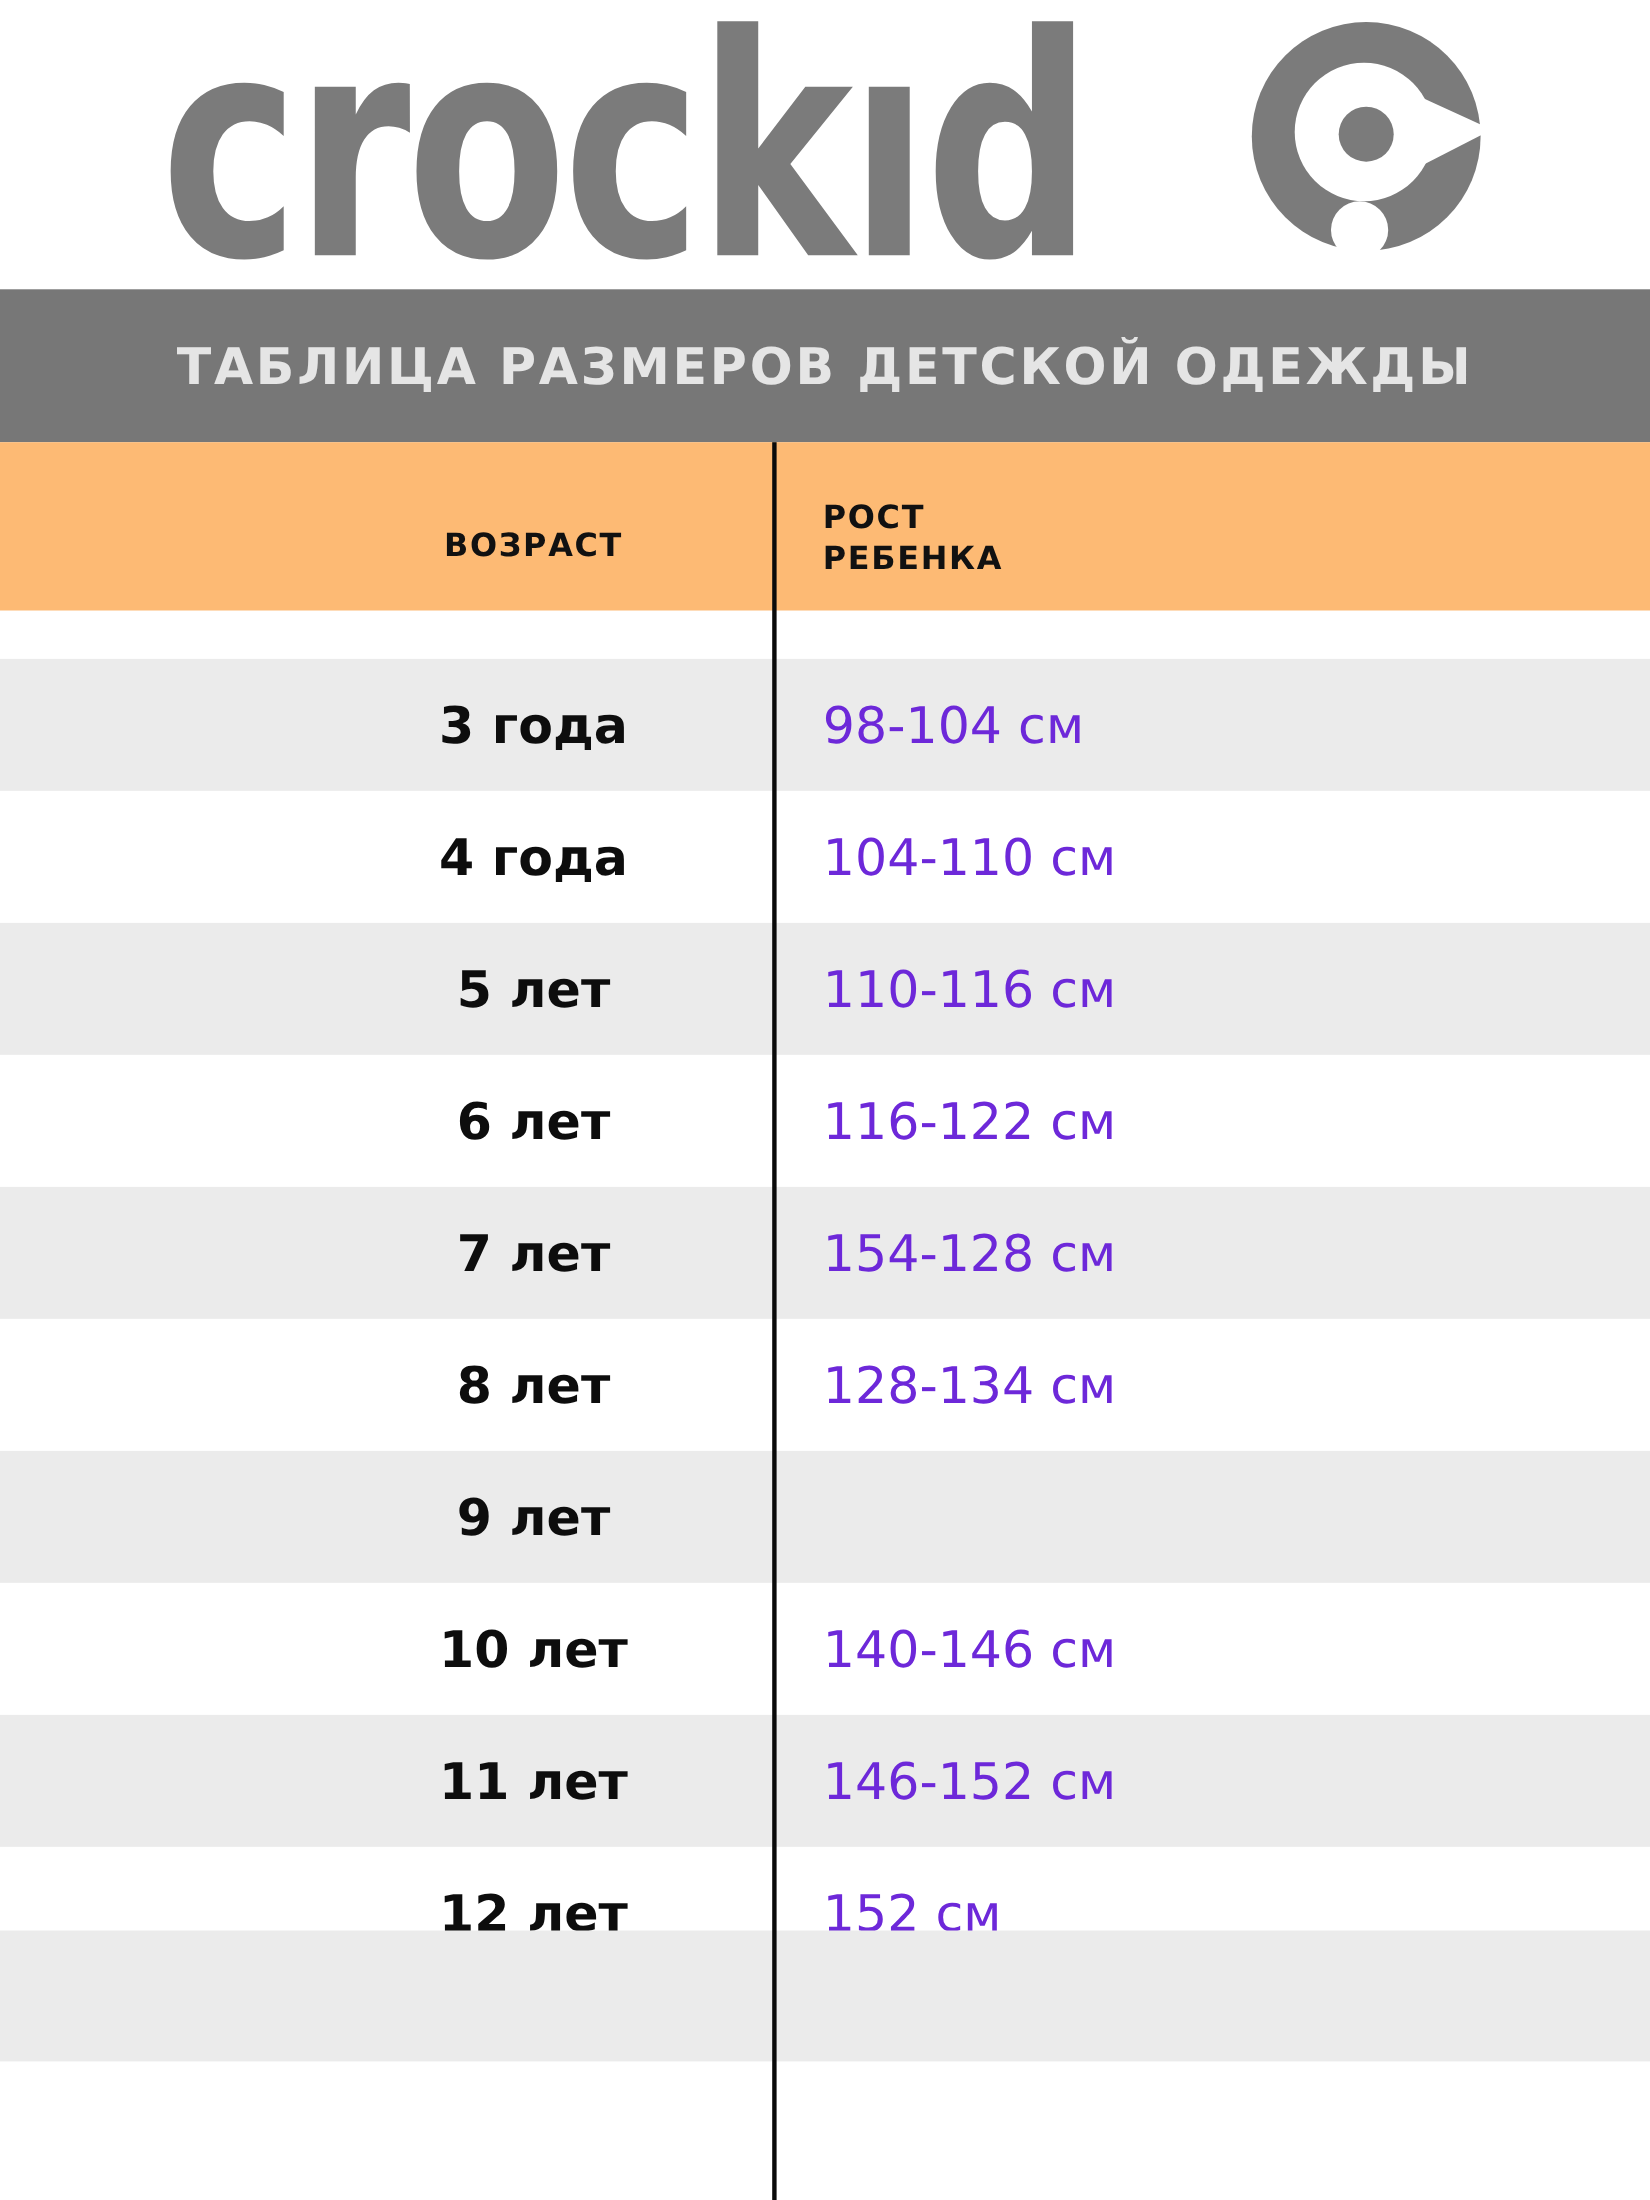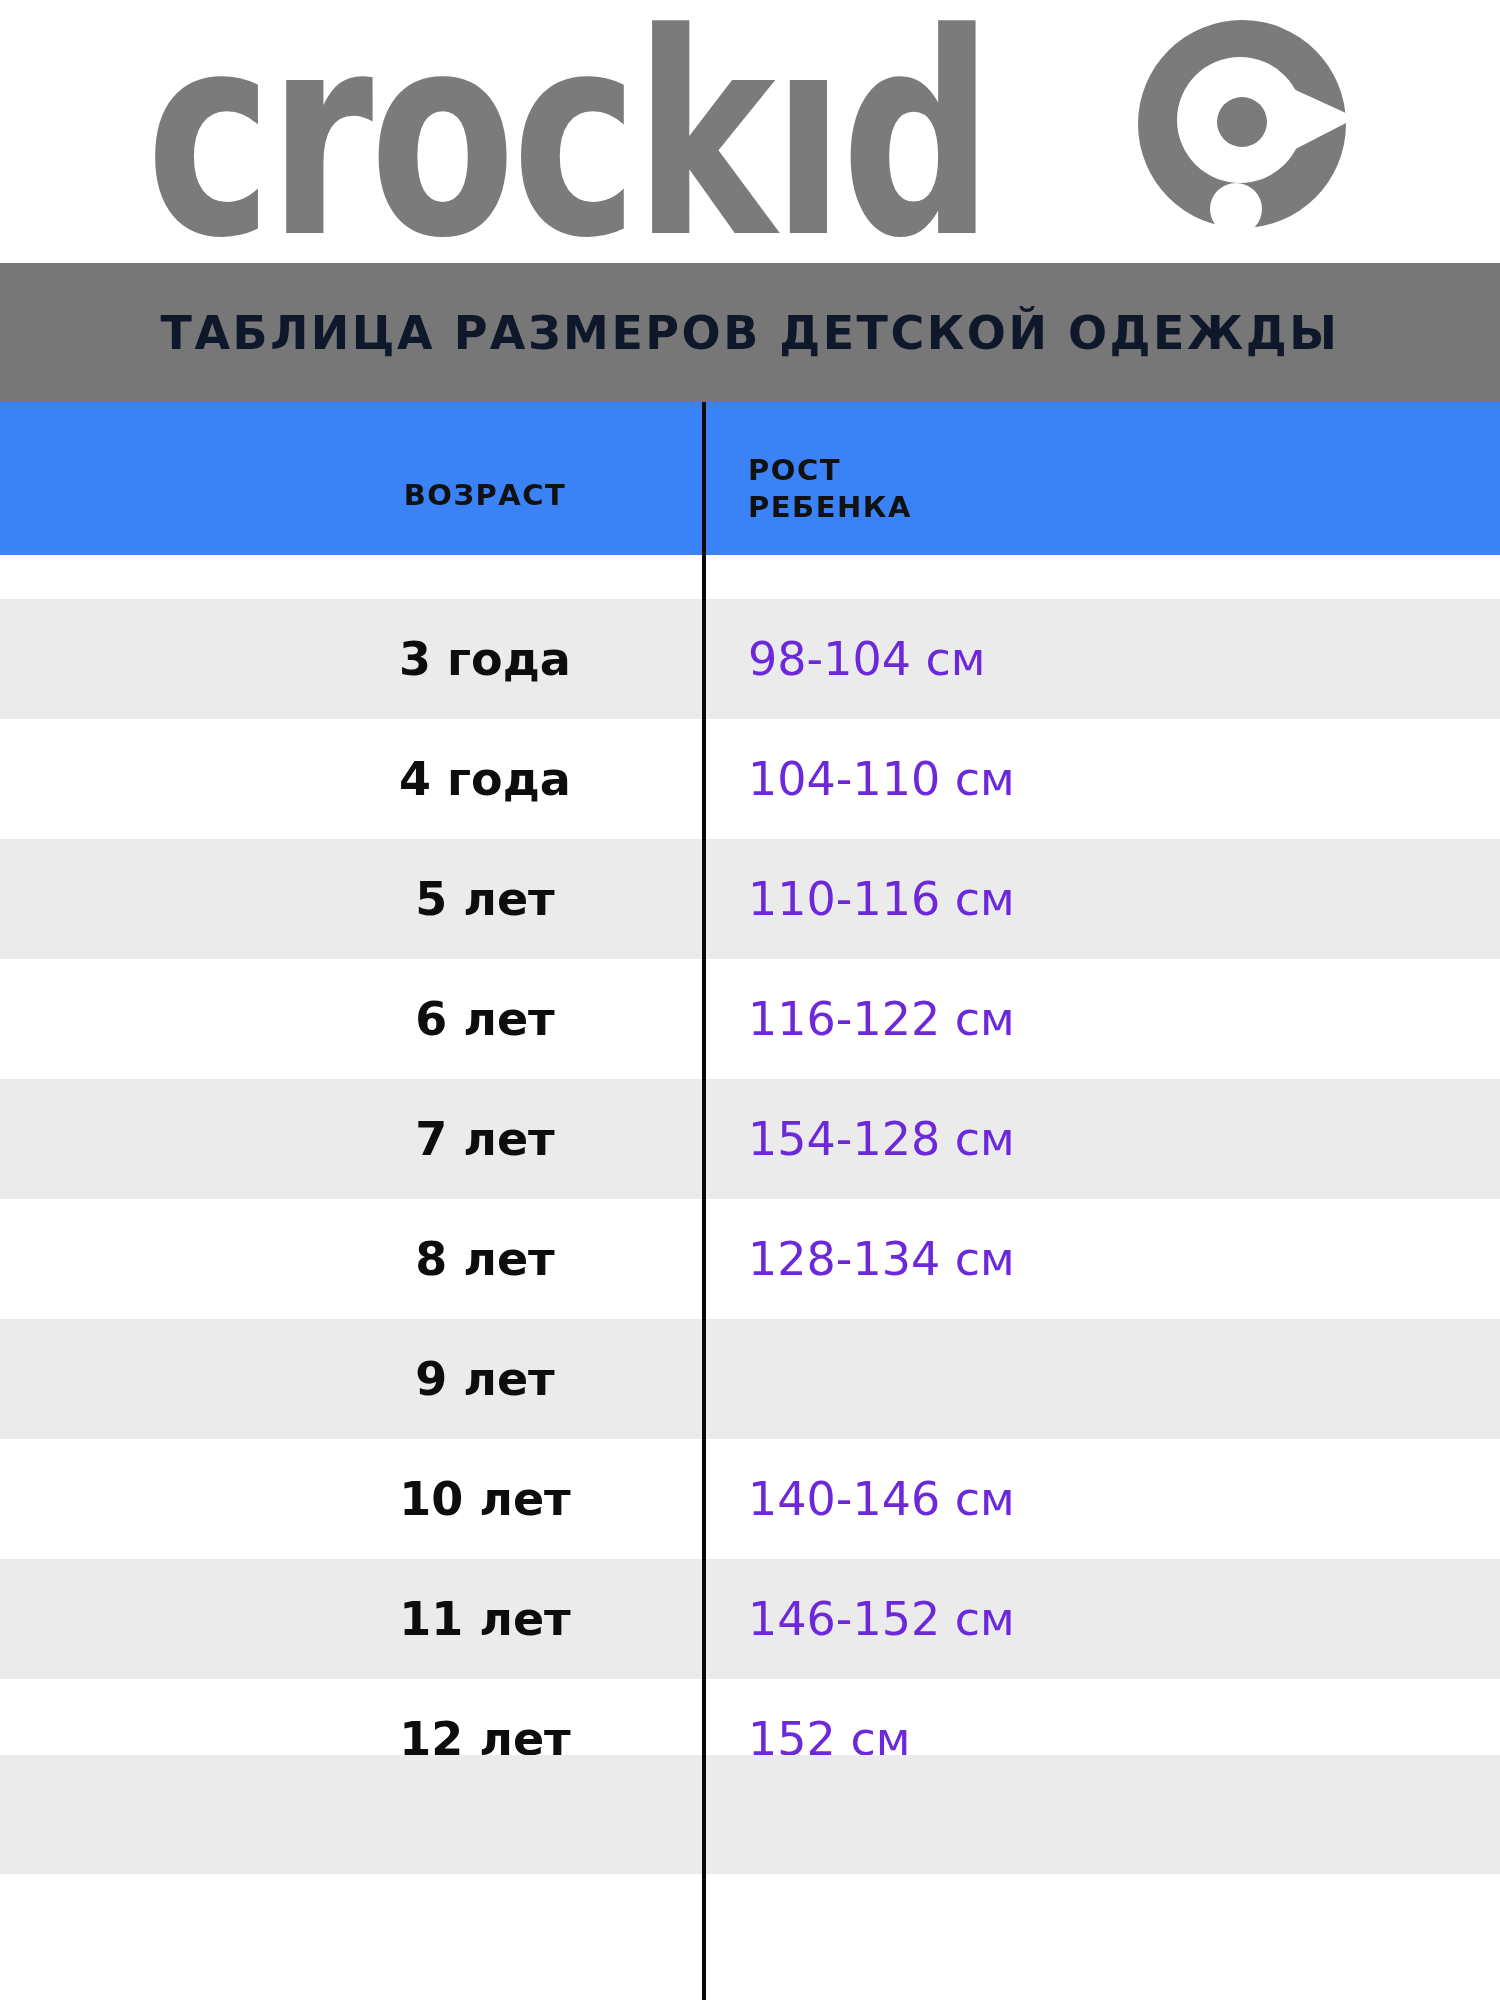--- a/index.html
+++ b/index.html
@@ -23,26 +23,26 @@
   }
   .brand-mark{position:absolute;left:1136px;top:18px;width:212px;height:212px;}
 
   
   .banner{
     position:absolute;top:263px;left:0;width:1500px;height:139px;
     background:#777777;
     display:flex;align-items:center;justify-content:center;
   }
   .banner-title{
-    color:#0f172a;font-size:46px;font-weight:700;letter-spacing:2.5px;
+    color:#e5e5e5;font-size:46px;font-weight:700;letter-spacing:2.5px;
     white-space:nowrap;
   }
 
   
-  .thead{position:absolute;top:402px;left:0;width:1500px;height:153px;background:#3b82f6;}
+  .thead{position:absolute;top:402px;left:0;width:1500px;height:153px;background:#fdba74;}
   .age-head{
     position:absolute;left:270px;width:430px;top:76px;
     text-align:center;
     font-size:29px;font-weight:700;letter-spacing:1.5px;color:#111111;
   }
   .height-head{
     position:absolute;left:748px;top:50px;
     font-size:29px;font-weight:700;letter-spacing:1.5px;color:#111111;
     line-height:37px;
   }

